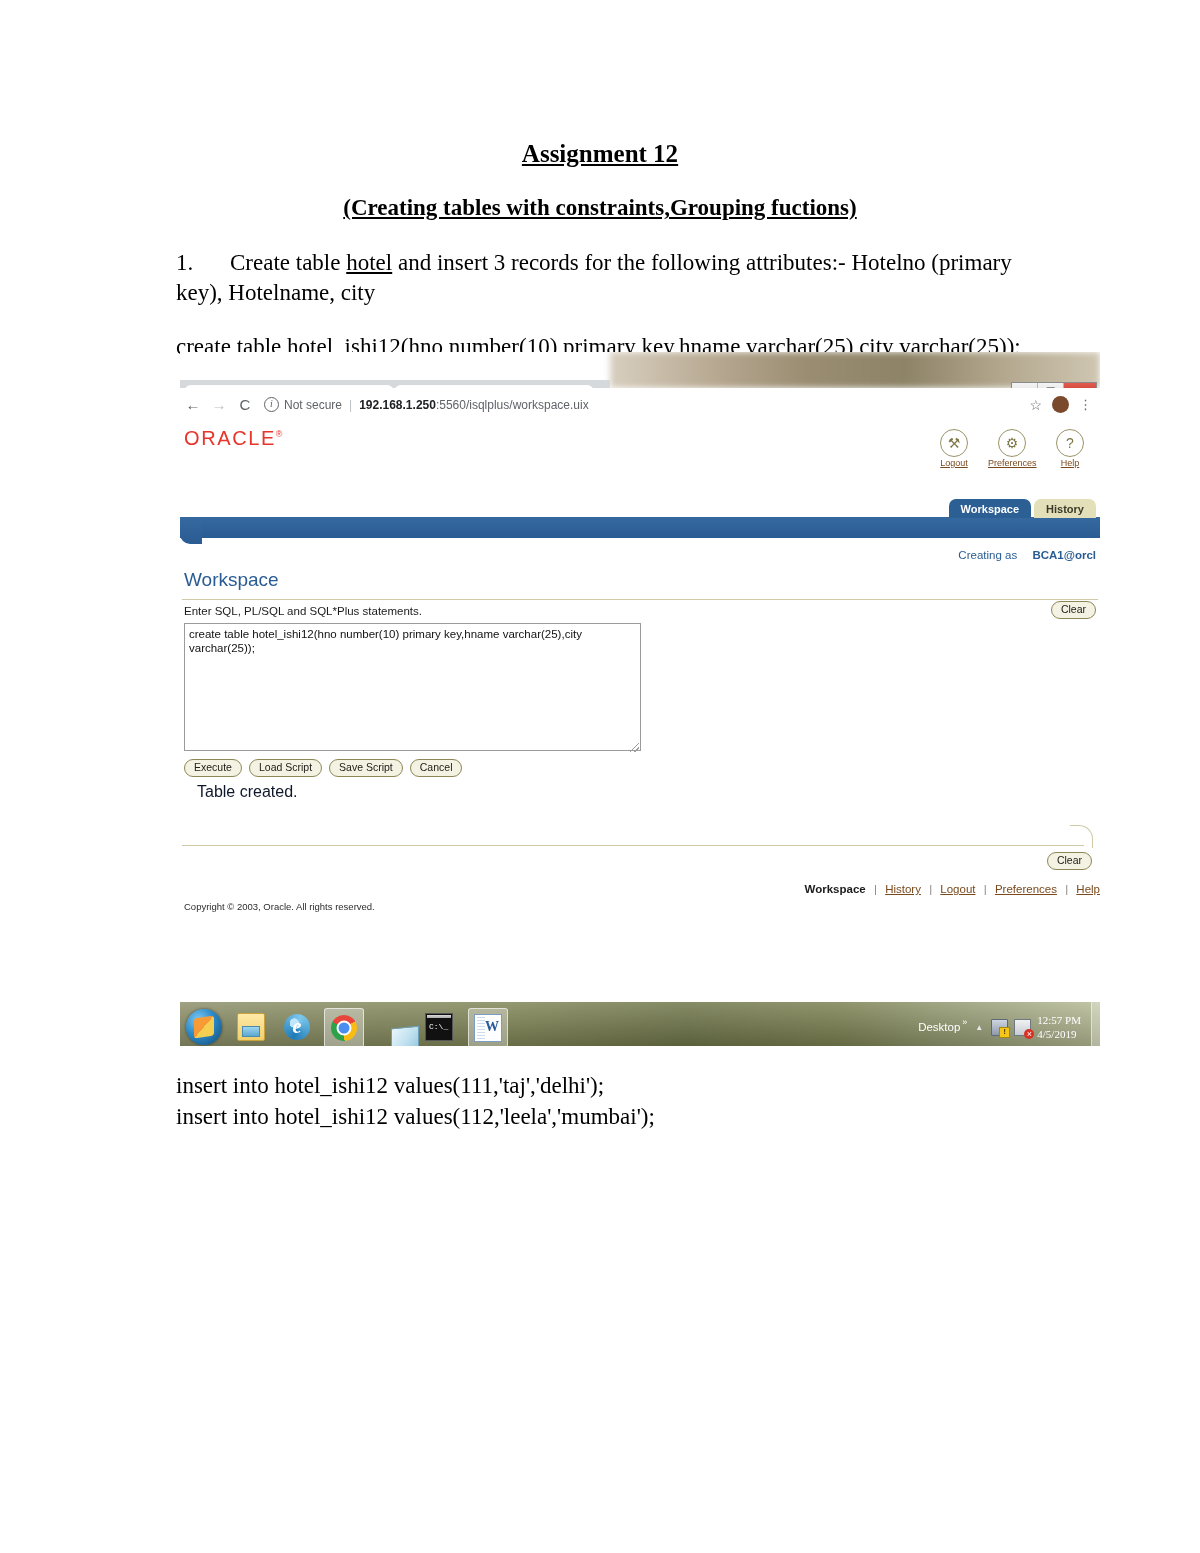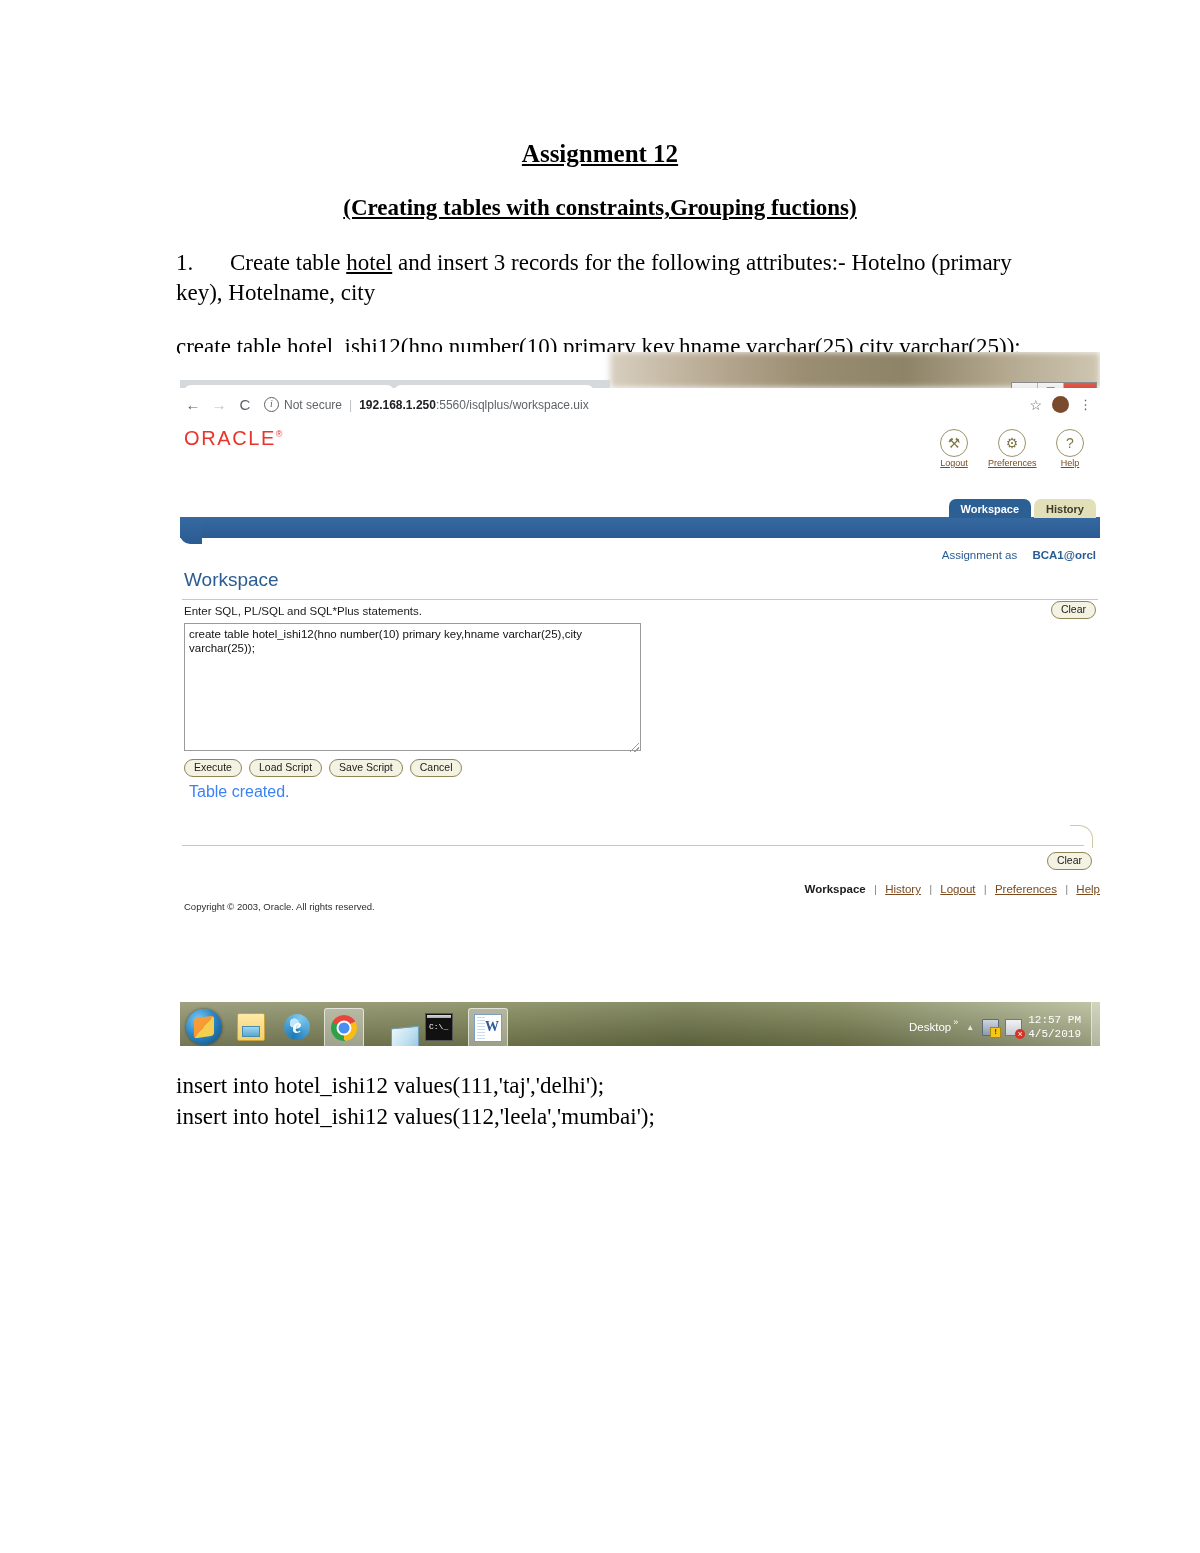--- a/index.html
+++ b/index.html
@@ -395,23 +395,23 @@
 
   .btnrow {
     position: absolute;
     left: 4px; top: 338px;
     display: flex;
     gap: 7px;
   }
 
   .result-msg {
     position: absolute;
-    left: 9px; top: 362px;
+    left: 17px; top: 362px;
     font-size: 16px;
-    color: #3b82f6;
+    color: #0f172a;
     font-family: "Liberation Sans", sans-serif;
   }
 
   .hr-bottom {
     position: absolute;
     left: 2px; top: 424px;
     width: 902px; height: 1px;
     background: #cfcaa5;
   }
   .hr-bottom-curve {
@@ -637,22 +637,22 @@
   }
   .tray-flag::after {
     content:"\00d7";
     position:absolute; right:-4px; bottom:-4px;
     width:10px; height:10px;
     background:#d93025; border-radius:50%;
     color:#fff; font-size:9px; line-height:10px; text-align:center;
     font-family:"Liberation Sans", sans-serif;
   }
   .tb-clock {
-    text-align: center;
-    font-family: Liberation Mono, monospace;
+    text-align: left;
+    font-family: Liberation Serif, serif;
     font-size: 11px;
     color: #ffffff;
     line-height: 14px;
     margin-right: 10px;
   }
   .tb-showdesk {
     width: 8px; height: 50px;
     background: rgba(255,255,255,0.28);
     border-left: 1px solid rgba(255,255,255,0.5);
   }
@@ -753,21 +753,21 @@
     </div>
 
     <div class="tabs-row">
       <div class="ptab active">Workspace</div>
       <div class="ptab inactive">History</div>
     </div>
 
     <div class="bluebar"></div>
     <div class="bluebar-notch"></div>
 
-    <div class="connected"><span>Assignment as </span><b>BCA1@orcl</b></div>
+    <div class="connected"><span>Creating as </span><b>BCA1@orcl</b></div>
 
     <div class="ws-heading">Workspace</div>
 
     <div class="hr-top"></div>
 
     <div class="enter-label">Enter SQL, PL/SQL and SQL*Plus statements.</div>
 
     <div class="btn-pill" id="clear-top">Clear</div>
 
     <textarea class="sqlbox" spellcheck="false" style="">create table hotel_ishi12(hno number(10) primary key,hname varchar(25),city varchar(25));</textarea>

